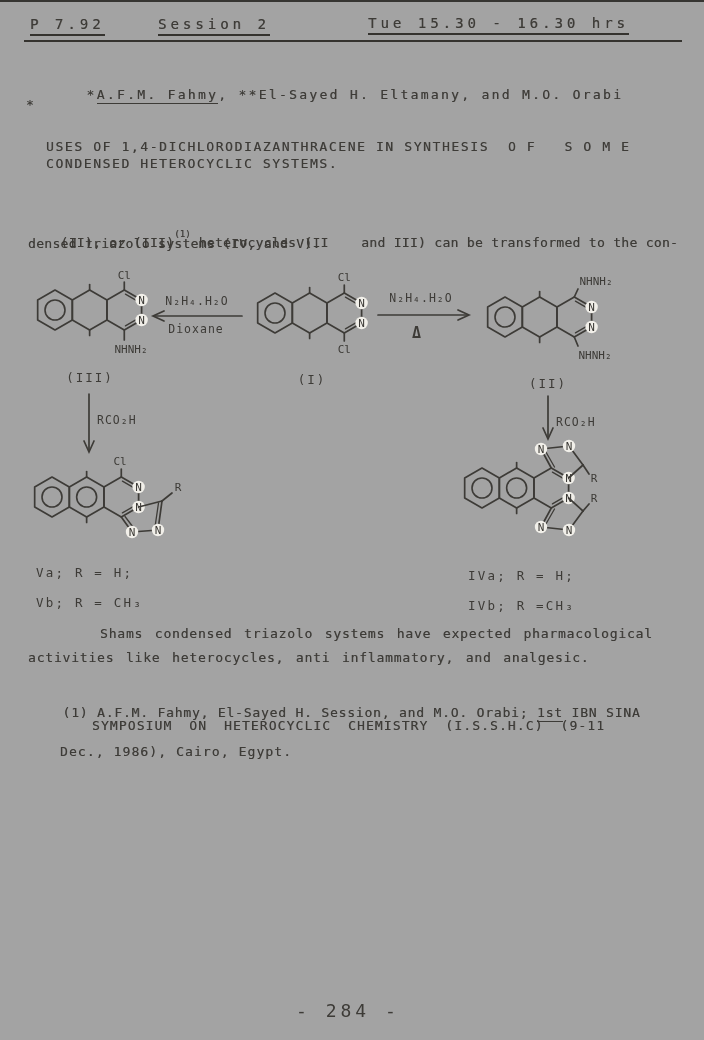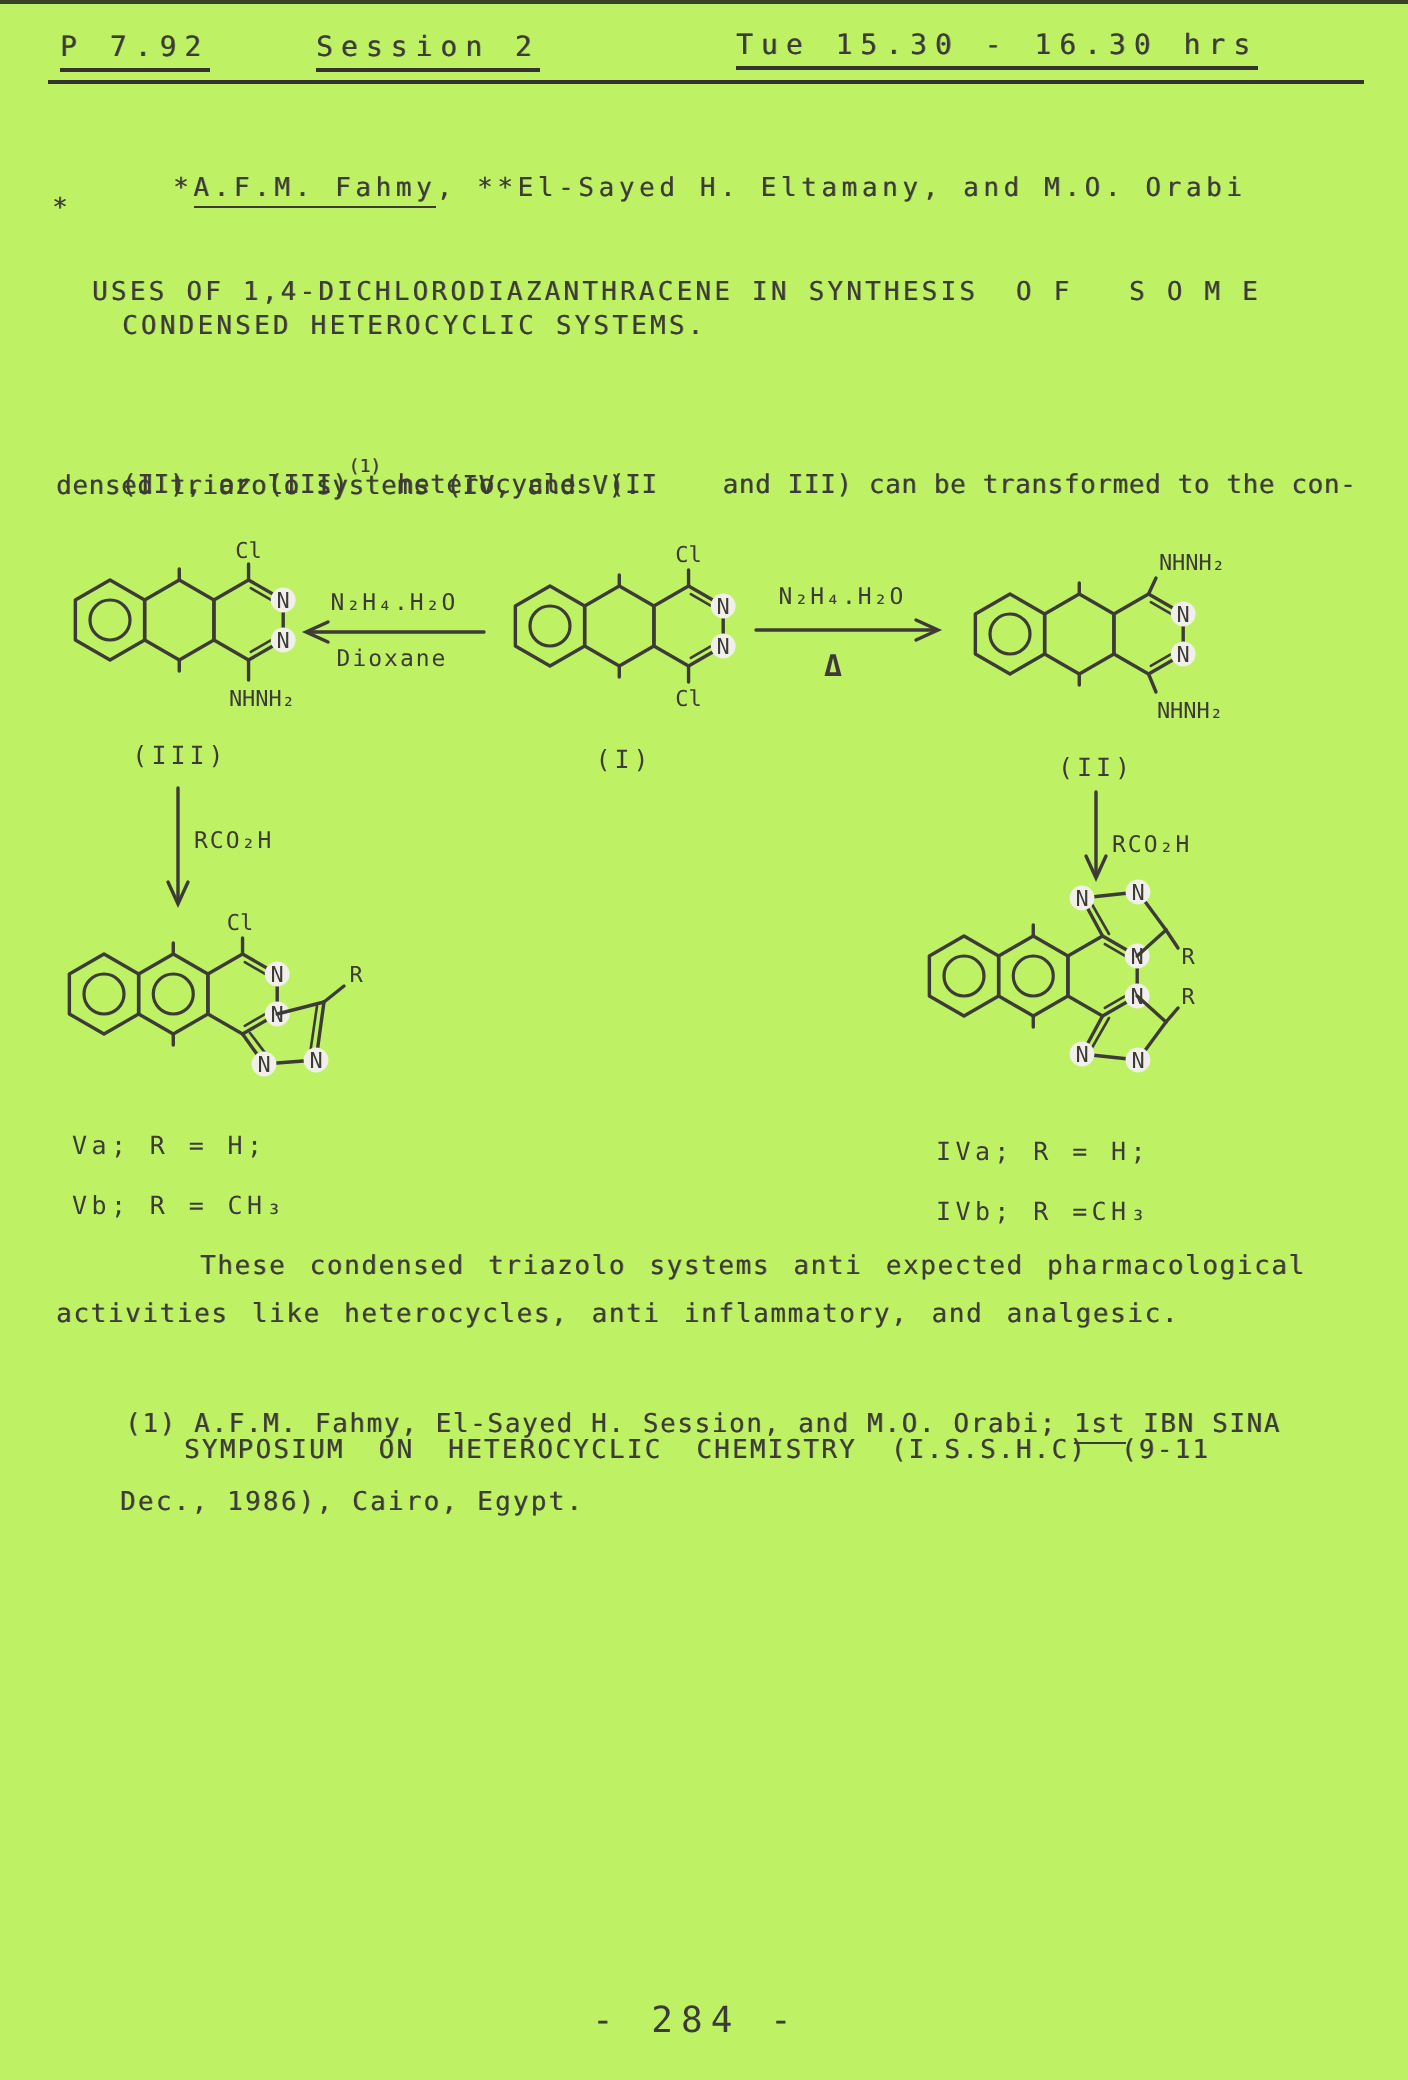--- a/index.html
+++ b/index.html
@@ -1,17 +1,17 @@
 <!DOCTYPE html>
 <html><head>
 <meta charset="utf-8">
 <style>
   html,body{margin:0;padding:0;}
   body{background:#d8d6d0;font-family:"DejaVu Sans Mono","Liberation Mono",monospace;}
-  .page{position:relative;width:704px;height:1040px;background:#bef264;overflow:hidden;color:#3d3b37;}
+  .page{position:relative;width:704px;height:1040px;background:#a3a3a3;overflow:hidden;color:#3d3b37;}
   .scan-edge{position:absolute;left:0;top:0;width:100%;height:2px;background:#23221f;opacity:.85;}
   .line{position:absolute;white-space:pre;font-size:13px;letter-spacing:1.1px;color:#3d3b37;
         text-shadow:0.35px 0 0 rgba(61,59,55,.55);}
   .tight{letter-spacing:0.3px;}
   .wide{letter-spacing:2.3px;}
   .title-sp{letter-spacing:1.6px;}
   .wsp3{word-spacing:3px;}
   .wsp8{word-spacing:8px;}
   .hitem{position:absolute;font-size:14px;letter-spacing:4px;white-space:pre;
          border-bottom:2px solid #35332f;padding-bottom:2px;text-shadow:0.4px 0 0 rgba(61,59,55,.6);}
@@ -46,21 +46,21 @@
   <span class="hitem" style="left:368px;top:15px;">Tue 15.30 - 16.30 hrs</span>
   <div class="rule"></div>
 
   <div class="line wide" style="left:46px;top:72px;">
     <span>*</span><span class="u">A.F.M. Fahmy</span><span>, **El-Sayed H. Eltamany, and M.O. Orabi</span>
   </div>
 
   <div class="line" style="left:26px;top:97px;">*</div>
 
   <div class="line title-sp" style="left:46px;top:139px;">USES OF 1,4-DICHLORODIAZANTHRACENE IN SYNTHESIS  O F   S O M E</div>
-  <div class="line title-sp" style="left:46px;top:156px;margin-left:15px;">CONDENSED HETEROCYCLIC SYSTEMS.</div>
+  <div class="line title-sp" style="left:46px;top:156px;">CONDENSED HETEROCYCLIC SYSTEMS.</div>
 
   <div class="line tight" style="left:28px;top:219px;">
     <span>(II), or (III)</span><sup class="ref">(1)</sup><span> heterocycles (II    and III) can be transformed to the con-</span>
   </div>
   <div class="line tight" style="left:28px;top:236px;">densed triazolo systems (IV, and V).</div>
 
   <svg class="scheme" viewBox="0 0 704 362">
     <defs>
       <g id="tricore">
         <polygon class="ring" points="0,-20 17.32,-10 17.32,10 0,20 -17.32,10 -17.32,-10"></polygon>
@@ -177,21 +177,21 @@
       <text class="atom" x="594" y="244">R</text>
       <circle class="atom-bg" cx="569" cy="272" r="6.2"></circle>
       <circle class="atom-bg" cx="541" cy="269" r="6.2"></circle>
       <text class="atom" x="569" y="275.8">N</text>
       <text class="atom" x="541" y="272.8">N</text>
       <text class="variant" x="468" y="322">IVa; R = H;</text>
       <text class="variant" x="468" y="352">IVb; R =CH₃</text>
     </g>
   </svg>
 
-  <div class="line wsp3" style="left:100px;top:626px;letter-spacing:0.8px;">These condensed triazolo systems anti expected pharmacological</div>
+  <div class="line wsp3" style="left:100px;top:626px;letter-spacing:0.8px;">Shams condensed triazolo systems have expected pharmacological</div>
   <div class="line wsp3" style="left:28px;top:650px;letter-spacing:0.8px;">activities like heterocycles, anti inflammatory, and analgesic.</div>
 
   <div class="line" style="left:28px;top:690px;letter-spacing:0.8px;">
     <span>(1)</span><span> A.F.M. Fahmy, El-Sayed H. Session, and M.O. Orabi; </span><span class="u">1st</span><span> IBN SINA</span>
   </div>
   <div class="line wsp8" style="left:92px;top:718px;">SYMPOSIUM ON HETEROCYCLIC CHEMISTRY (I.S.S.H.C) (9-11</div>
   <div class="line" style="left:60px;top:744px;">Dec., 1986), Cairo, Egypt.</div>
 
   <div class="footer-num">- 284 -</div>
 

